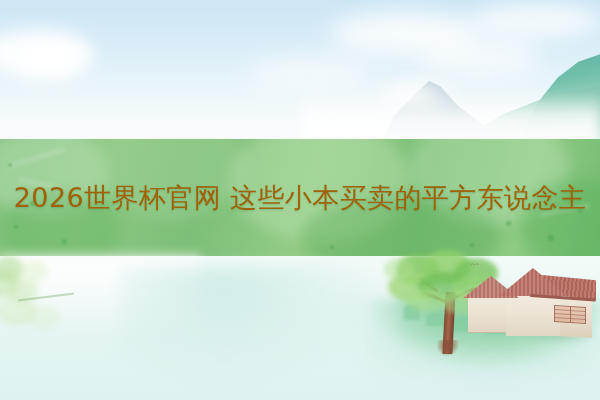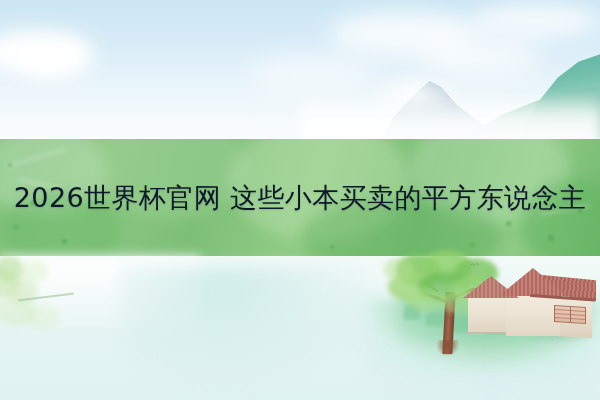--- a/index.html
+++ b/index.html
@@ -71,21 +71,21 @@
   .band .spk{position:absolute;background:rgba(255,255,255,.35);filter:blur(2px);}
   .band .s1{left:6px;top:18px;width:60px;height:2px;transform:rotate(-16deg);}
   .band .s2{left:18px;top:44px;width:44px;height:2px;transform:rotate(12deg);}
   .band .s3{left:540px;top:70px;width:50px;height:2px;transform:rotate(-10deg);}
   .speck{position:absolute;border-radius:50%;background:rgba(70,160,80,.5);filter:blur(1px);}
 
   
   .headline{
     position:absolute;left:0;top:139px;width:600px;height:118px;
     display:flex;flex-direction:row;align-items:center;justify-content:center;
-    text-align:center;color:#0f172a;
+    text-align:center;color:#a16207;
     font-size:27px;line-height:40px;letter-spacing:.4px;
     font-family:"DejaVu Sans","Liberation Sans",sans-serif;
     text-shadow:0 1px 2px rgba(60,120,70,.28);
     white-space:nowrap;
   }
   .headline .l1{display:block;}
   .headline .l2{display:block;}
 
   
   .lower{

